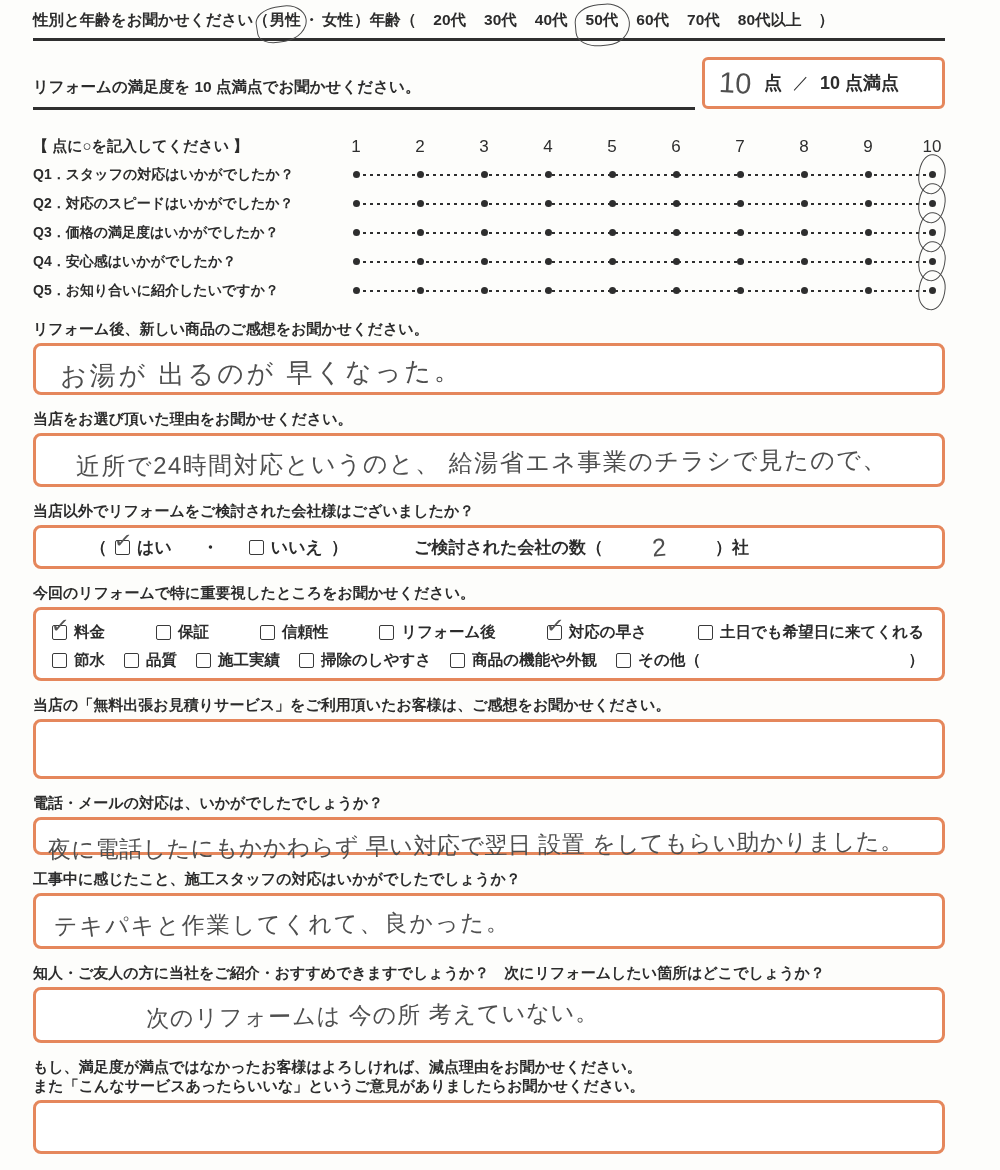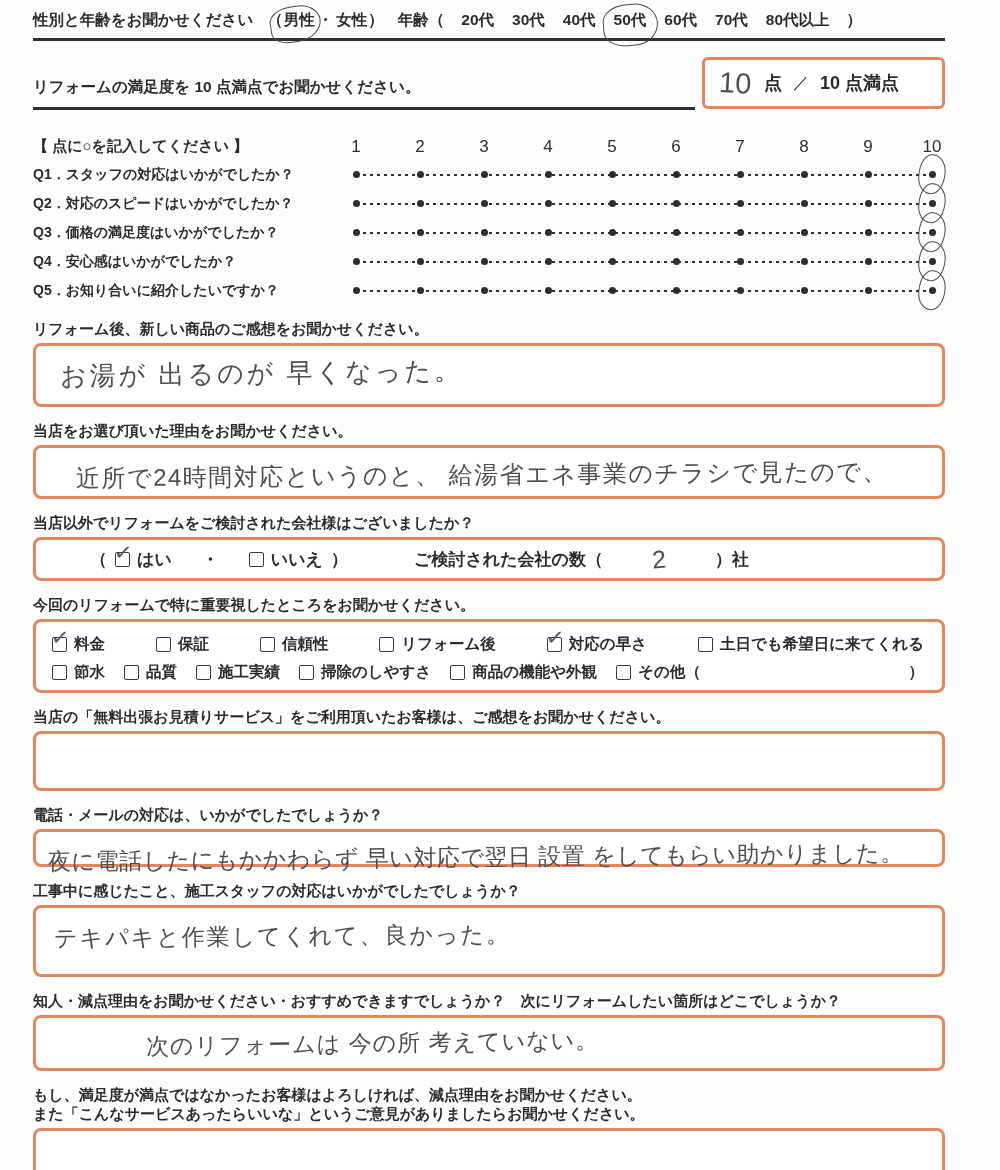--- a/index.html
+++ b/index.html
@@ -6,21 +6,21 @@
     --accent:#e5875c; --ink:#2c2c2c; --hand:#4f4f4f; --line:#2f2f2f;
   }
   *{box-sizing:border-box;}
   html,body{margin:0;padding:0;}
   body{
     width:1000px;height:1170px;background:#fdfdfb;color:var(--ink);
     font-family:"Liberation Sans","DejaVu Sans",sans-serif;overflow:hidden;
   }
   .content{padding:6px 55px 0 33px;}
   
-  .hrow1{display:flex;align-items:baseline;gap:14px;font-weight:700;font-size:15.5px;
+  .hrow1{display:flex;align-items:baseline;font-weight:700;font-size:15.5px;
          border-bottom:3px solid var(--line);padding:4px 2px 7px 0;}
   .optgroup{display:flex;align-items:baseline;}
   .opt{position:relative;padding:0 1px;}
   .optsep{padding:0 2px;}
   .circled-gender::after{content:"";position:absolute;left:-13px;right:-5px;top:-5px;bottom:-14px;
     border:1.8px solid #4a4a4a;border-radius:50% 50% 56% 44%/46% 54% 62% 38%;transform:rotate(-9deg);}
   .circled-age::after{content:"";position:absolute;left:-10px;right:-10px;top:-6px;bottom:-15px;
     border:1.8px solid #4a4a4a;border-radius:52% 48% 50% 50%/44% 56% 58% 42%;transform:rotate(-5deg);}
   .agewrap{display:flex;gap:16px;align-items:baseline;}
   
@@ -47,40 +47,40 @@
   .dslot{width:26px;display:flex;justify-content:center;align-items:center;position:relative;height:100%;}
   .dot{width:7px;height:7px;border-radius:50%;background:#2e2e2e;}
   .hand-circle{position:absolute;width:27px;height:40px;left:50%;top:50%;
     transform:translate(-50%,-52%) rotate(4deg);border:1.7px solid #4a4a4a;
     border-radius:48% 52% 50% 50%/55% 45% 58% 42%;}
   
   .sec{margin-top:14px;}
   .sec-label{font-weight:700;font-size:15px;line-height:19px;}
   .obox{border:3px solid var(--accent);border-radius:8px;background:#fff;margin-top:5px;position:relative;}
   .hw{color:var(--hand);font-weight:400;white-space:nowrap;}
-  .bx-imp{height:64px;padding:10px 0 0 24px;}
+  .bx-imp{height:52px;padding:10px 0 0 24px;}
   .bx-imp .hw{font-size:26px;letter-spacing:3px;transform:rotate(-0.8deg);display:inline-block;}
   .bx-reason{height:54px;padding:11px 0 0 40px;}
   .bx-reason .hw{font-size:24px;letter-spacing:1.5px;transform:rotate(-0.5deg);display:inline-block;}
   .bx-oc{height:44px;display:flex;align-items:center;padding-left:46px;font-weight:700;font-size:17px;}
   .oc-paren{padding:0 8px;}
   .oc-count{margin-left:58px;}
   .oc-hw{display:inline-block;width:112px;text-align:center;font-size:25px;transform:rotate(-4deg);}
   .bx-prio{height:74px;padding:8px 18px 0 16px;}
   .prio-row{display:flex;align-items:center;gap:19px;height:28px;font-weight:700;font-size:15.5px;justify-content:space-between;}
   .cbitem{display:flex;align-items:center;}
   .cbitem.grow{flex:1;}
   .cb{width:15px;height:15px;border:1.8px solid #3a3a3a;border-radius:2px;margin-right:7px;position:relative;flex:none;}
   .cb.checked::after{content:"✓";position:absolute;left:-2px;top:-13px;font-size:22px;font-weight:400;
     color:#555;transform:rotate(6deg);}
   .closeparen{margin-left:auto;}
   .bx-est{height:60px;}
   .bx-phone{height:38px;padding:10px 0 0 12px;}
   .bx-phone .hw{font-size:23px;letter-spacing:0.5px;transform:rotate(-0.6deg);display:inline-block;}
-  .bx-constr{height:72px;padding:13px 0 0 18px;}
+  .bx-constr{height:56px;padding:13px 0 0 18px;}
   .bx-constr .hw{font-size:23px;letter-spacing:2px;transform:rotate(-0.5deg);display:inline-block;}
   .bx-rec{height:56px;display:flex;align-items:center;}
   .rec1{margin-left:50px;font-size:23px;letter-spacing:1px;}
   .rec2{margin-left:110px;font-size:23px;letter-spacing:1px;transform:rotate(-0.8deg);}
   .bx-ded{height:54px;}
 </style>
 </head>
 <body>
 
 <div class="content">
@@ -441,21 +441,21 @@
   </div>
 
   <div class="sec">
     <div class="sec-label">工事中に感じたこと、施工スタッフの対応はいかがでしたでしょうか？</div>
     <div class="obox bx-constr">
       <span class="hw">テキパキと作業してくれて、良かった。</span>
     </div>
   </div>
 
   <div class="sec">
-    <div class="sec-label">知人・減点理由をお聞かせください・おすすめできますでしょうか？　次にリフォームしたい箇所はどこでしょうか？</div>
+    <div class="sec-label">知人・ご友人の方に当社をご紹介・おすすめできますでしょうか？　次にリフォームしたい箇所はどこでしょうか？</div>
     <div class="obox bx-rec">
       <span class="hw rec2">次のリフォームは 今の所 考えていない。</span>
     </div>
   </div>
 
   <div class="sec">
     <div class="sec-label">もし、満足度が満点ではなかったお客様はよろしければ、減点理由をお聞かせください。</div>
     <div class="sec-label">また「こんなサービスあったらいいな」というご意見がありましたらお聞かせください。</div>
     <div class="obox bx-ded"></div>
   </div>

